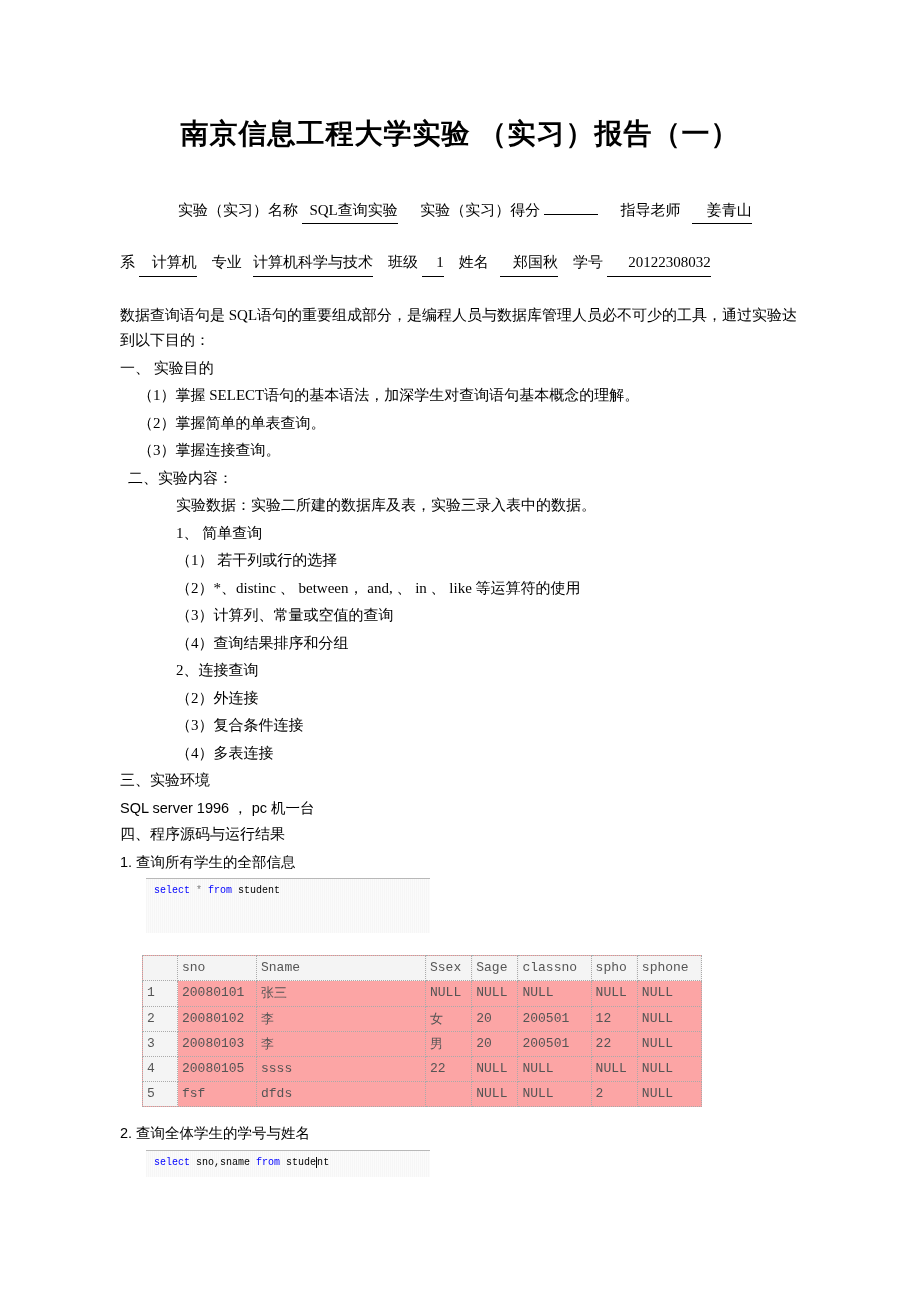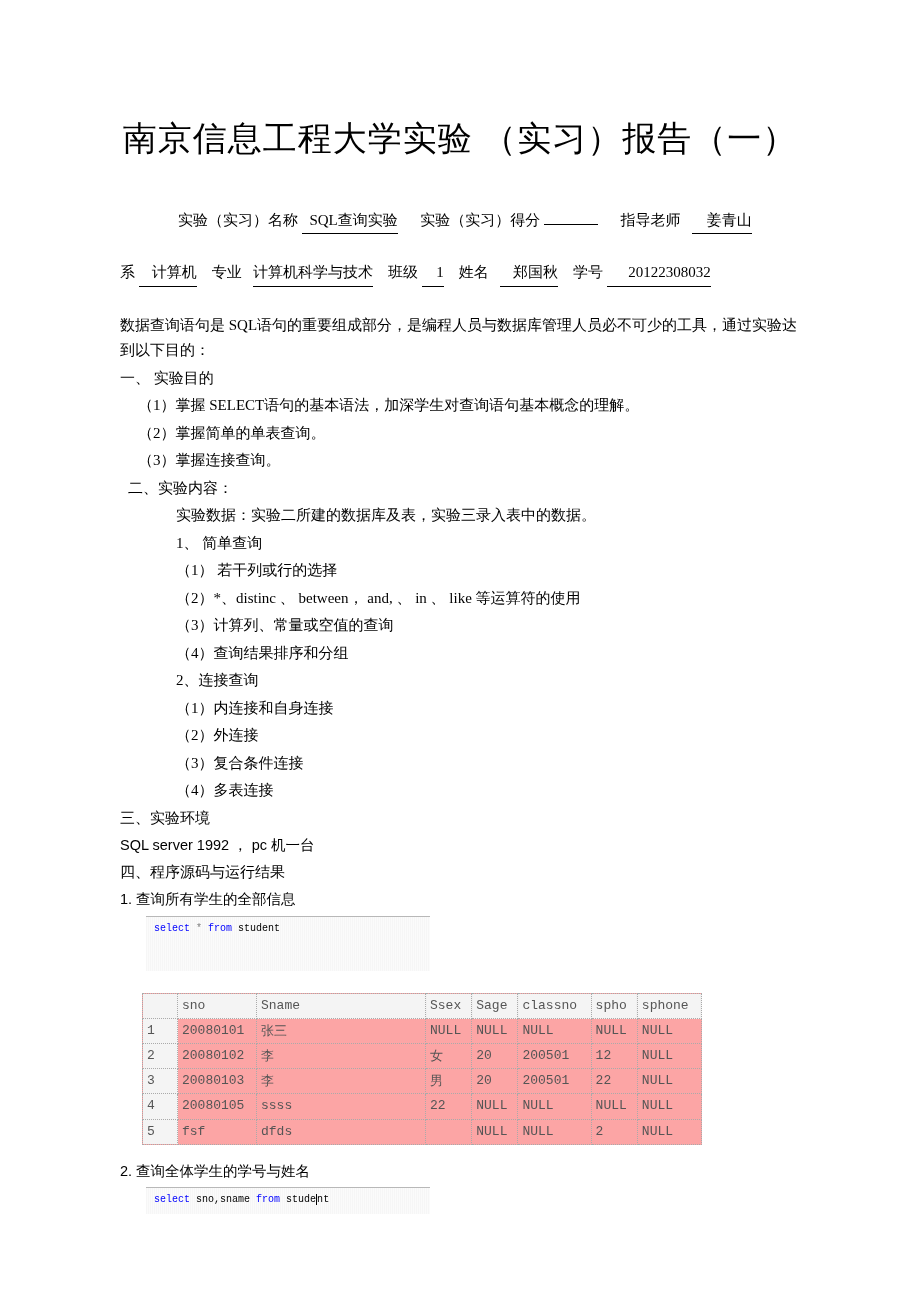--- a/index.html
+++ b/index.html
@@ -14,22 +14,22 @@
   .page {
     width: 920px;
     min-height: 1303px;
     margin: 0 auto;
     box-sizing: border-box;
     padding: 110px 120px 60px 120px;
     position: relative;
   }
   h1 {
     font-family: "SimSun", "宋体", serif;
-    font-size: 34px;
-    font-weight: normal;
+    font-size: 28px;
+    font-weight: bold;
     text-align: center;
     letter-spacing: 1px;
     margin: 0 0 40px 0;
   }
   .meta-line {
     text-align: left;
     margin: 4px 0;
     white-space: nowrap;
   }
   .meta-line.indent {
@@ -144,27 +144,26 @@
     <p class="indent1">（3）掌握连接查询。</p>
 
     <p class="" style="padding-left:8px">二、实验内容：</p>
     <p class="indent2">实验数据：实验二所建的数据库及表，实验三录入表中的数据。</p>
     <p class="indent3">1、  简单查询</p>
     <p class="indent3">（1）  若干列或行的选择</p>
     <p class="indent3">（2）*、distinc  、 between， and,   、 in 、 like   等运算符的使用</p>
     <p class="indent3">（3）计算列、常量或空值的查询</p>
     <p class="indent3">（4）查询结果排序和分组</p>
     <p class="indent3">2、连接查询</p>
-    <p class="indent3">（1）内连接和自身连接</p>
     <p class="indent3">（2）外连接</p>
     <p class="indent3">（3）复合条件连接</p>
     <p class="indent3">（4）多表连接</p>
 
     <p>三、实验环境</p>
-    <p class="arial">SQL server 1992  ， pc 机一台</p>
+    <p class="arial">SQL server 1996  ， pc 机一台</p>
 
     <p>四、程序源码与运行结果</p>
     <p class="arial">1. 查询所有学生的全部信息</p>
 
     <div class="sql-block">
       <span class="kw-blue">select</span>
       <span class="kw-gray">*</span>
       <span class="kw-blue">from</span>
       <span class="kw-black">student</span>
     </div>

